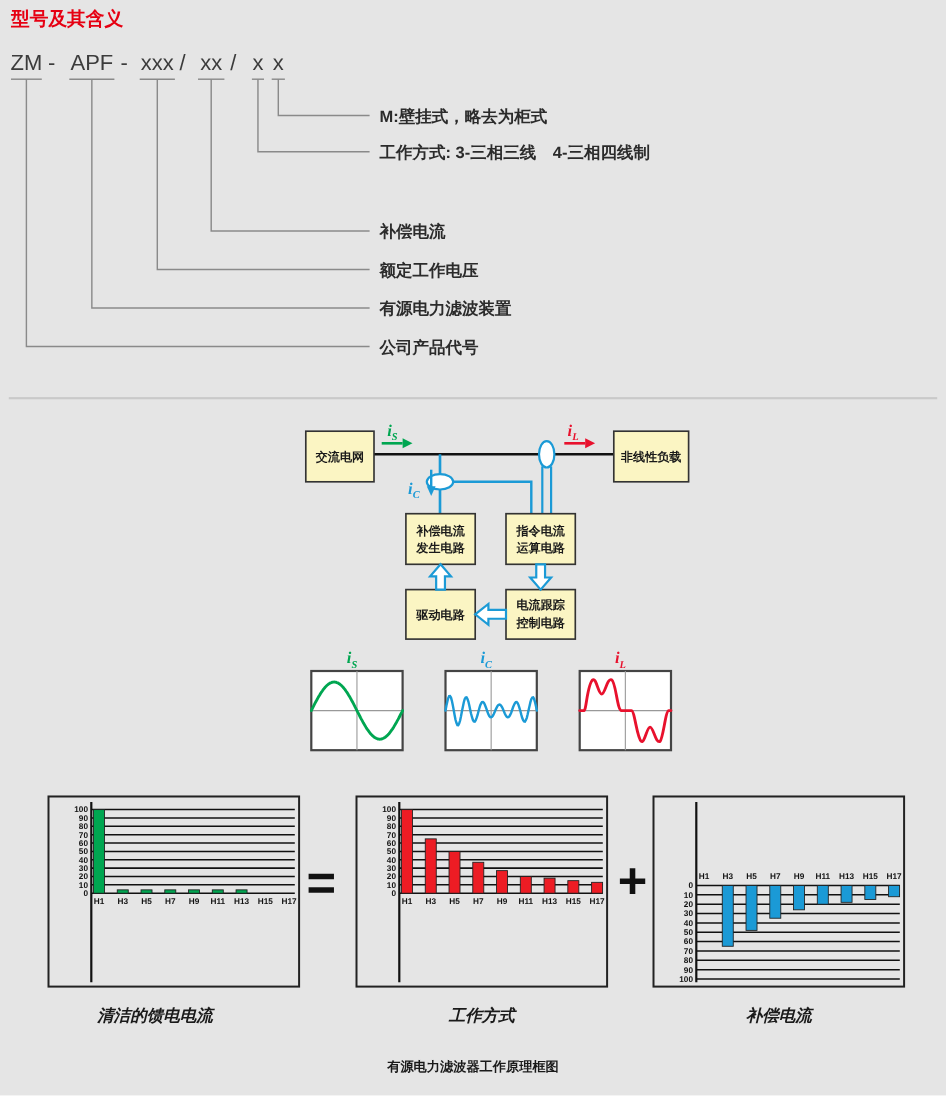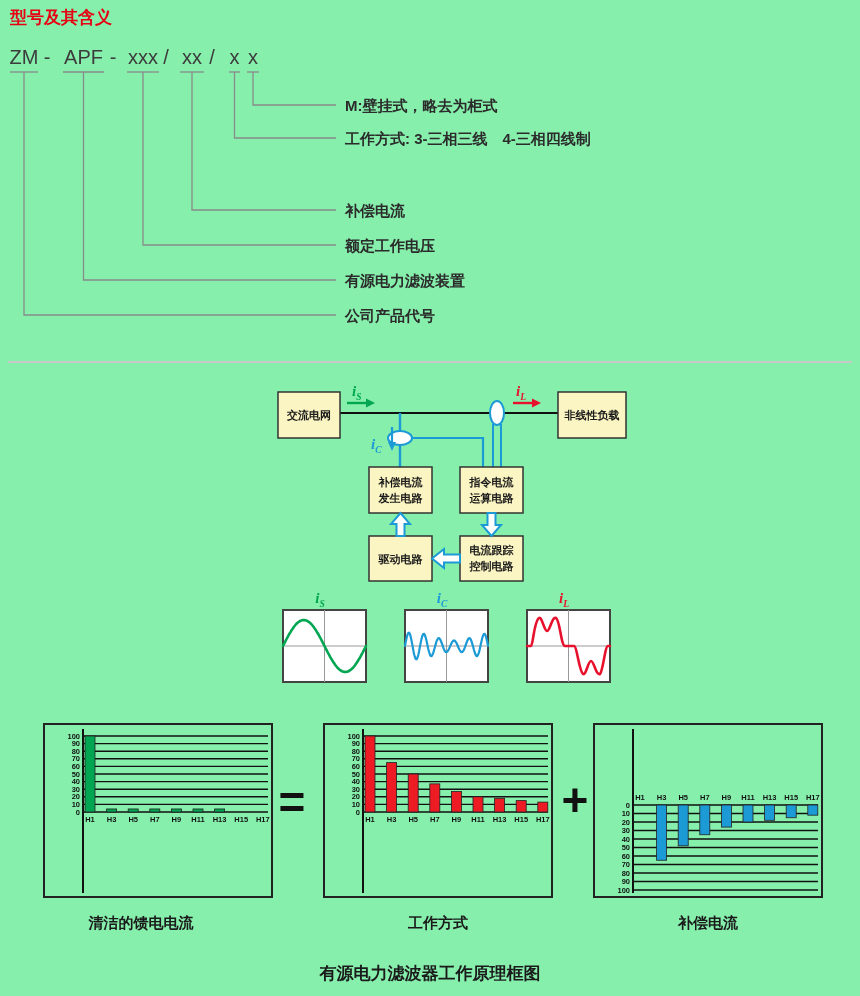--- a/index.html
+++ b/index.html
@@ -1,25 +1,25 @@
 <!DOCTYPE html>
 <html><head>
 <meta charset="utf-8">
 <style>
   html,body{margin:0;padding:0;background:#fff;}
-  .page{position:relative;width:860px;height:996px;background:#86efac;overflow:hidden;
+  .page{position:relative;width:860px;height:996px;background:#e5e5e5;overflow:hidden;
         font-family:"Liberation Sans",sans-serif;}
   .page-title{position:absolute;left:10px;top:6px;margin:0;font-size:17px;font-weight:bold;color:#e60012;}
   .abs-svg{position:absolute;}
   .divider{position:absolute;left:8px;top:361px;width:844px;height:2px;background:#c9c9c9;}
   .chart-caption{position:absolute;top:914px;width:230px;text-align:center;
-                 font-size:15px;font-weight:bold;color:#1a1a1a;}
+                 font-size:15px;font-weight:bold;color:#1a1a1a;font-style:italic;}
   .operator{position:absolute;width:46px;text-align:center;font-size:46px;font-weight:bold;color:#111;line-height:1;}
   .bottom-caption{position:absolute;left:0;top:962px;width:860px;text-align:center;
-                  font-size:17px;font-weight:bold;color:#1a1a1a;}
+                  font-size:12px;font-weight:bold;color:#1a1a1a;}
   
   text{font-family:"Liberation Sans",sans-serif;}
   .model-seg{font-size:20px;fill:#3c3c3c;}
   .model-label{font-size:15px;font-weight:bold;fill:#2b2b2b;}
   .box-label{font-size:11px;font-weight:bold;fill:#1a1a1a;text-anchor:middle;}
   .cur-label{font-family:"Liberation Serif",serif;font-style:italic;font-weight:bold;font-size:15px;}
   .cur-label .sub{font-size:9.5px;}
   .wf-label{font-family:"Liberation Serif",serif;font-style:italic;font-weight:bold;font-size:15px;text-anchor:middle;}
   .wf-label .sub{font-size:9.5px;}
   .chart-tick{font-size:7.5px;font-weight:bold;fill:#111;text-anchor:end;}

